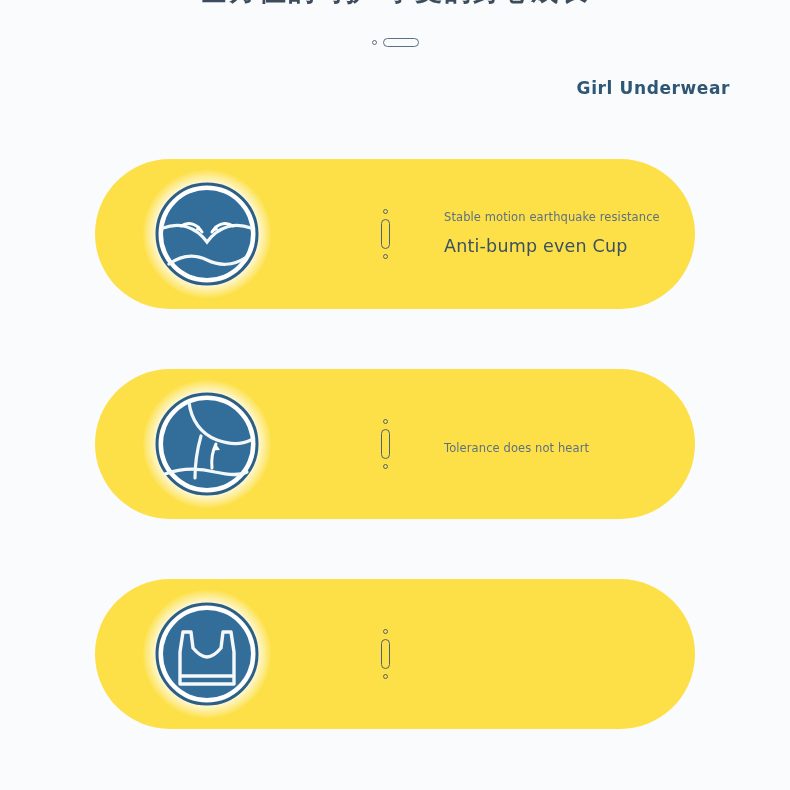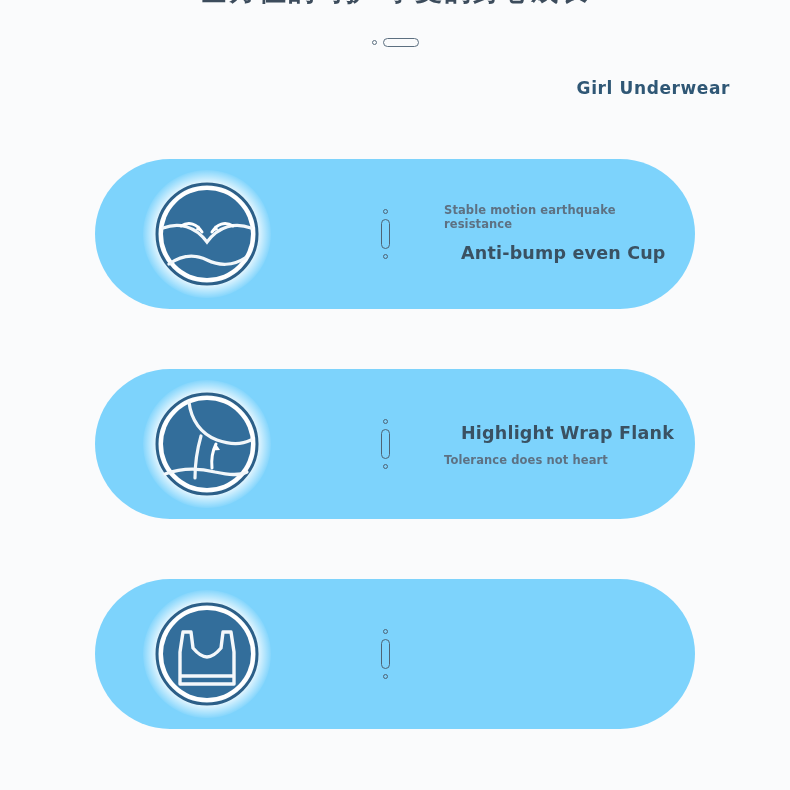--- a/index.html
+++ b/index.html
@@ -76,25 +76,24 @@
   }
   .brand-line2 { white-space: nowrap; }
 
   
   .card {
     position: absolute;
     left: 95px;
     width: 600px;
     height: 150px;
     border-radius: 75px;
-    background: #7dd3fc;
+    background: #fde047;
     display: flex;
     align-items: center;
     box-sizing: border-box;
-    font-weight: bold;
   }
   .card.c1 { top: 159px; }
   .card.c2 { top: 369px; }
   .card.c3 { top: 579px; }
 
   
   .medallion-halo {
     position: absolute;
     left: 48px;
     top: 50%;
@@ -153,21 +152,20 @@
     color: #5d7183;
     line-height: 14px;
     letter-spacing: 0.1px;
   }
   .title {
     font-family: "DejaVu Sans", sans-serif;
     font-size: 17.5px;
     color: #3a5162;
     line-height: 24px;
     letter-spacing: 0.2px;
-    margin-left: 17px;
   }
   .gap-a { height: 10px; }
   .gap-b { height: 8px; }
 </style>
 </head>
 <body>
 
 <div class="headline-wrap">
   <div class="headline">全方位的呵护 享受的身心成长</div>
 </div>
@@ -219,21 +217,20 @@
       <path d="M57 76 C56 66 58 58 61 52" fill="none" stroke="#ffffff" stroke-width="3" stroke-linecap="round"></path>
       <path d="M61 52 L57.5 58.5 L65 58 Z" fill="#ffffff"></path>
     </svg>
   </div>
   <div class="ornament-v">
     <span class="orn-dot-v"></span>
     <span class="orn-bar-v"></span>
     <span class="orn-dot-v"></span>
   </div>
   <div class="card-text">
-    <div class="title">Highlight Wrap Flank</div>
     <div class="gap-b"></div>
     <div class="sub">Tolerance does not heart</div>
   </div>
 </div>
 
 <div class="card c3">
   <div class="medallion-halo"></div>
   <div class="medallion">
     <svg viewBox="0 0 104 104" width="104" height="104">
       <circle cx="52" cy="52" r="50" fill="none" stroke="#2c5f88" stroke-width="3"></circle>

